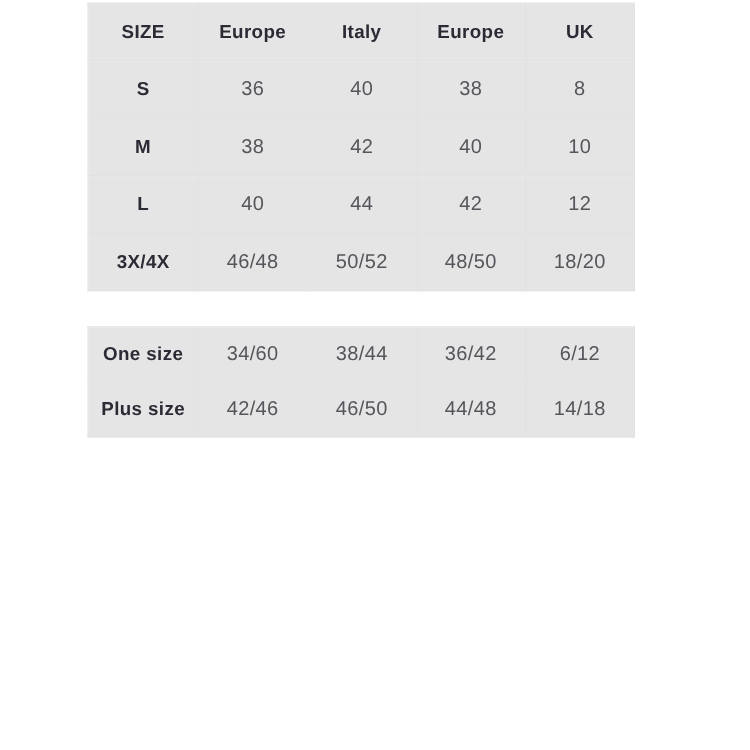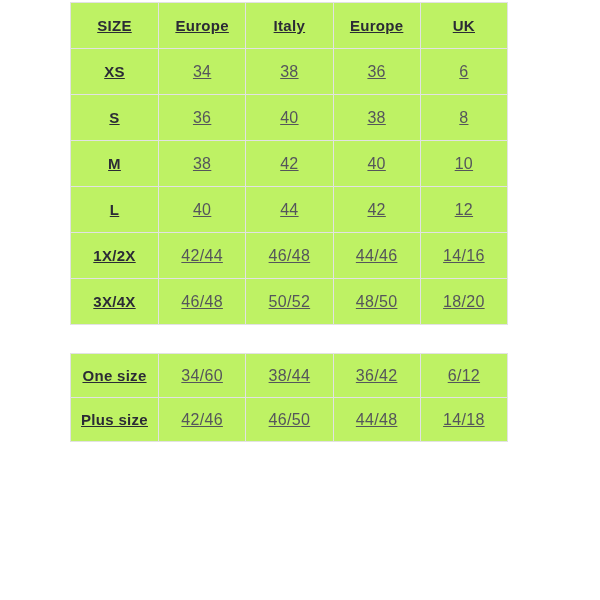--- a/index.html
+++ b/index.html
@@ -20,22 +20,21 @@
     table-layout: fixed;
     width: 438px;
   }
   table.size-table col.c-label { width: 88px; }
   table.size-table th,
   table.size-table td {
     border: 1px solid #e2e2e3;
     text-align: center;
     vertical-align: middle;
     padding: 0;
-    background: #bef264;
-    text-decoration: underline;
+    background: #e5e5e5;
   }
   table.main-table th,
   table.main-table td { height: 45px; }
   table.special-table td { height: 43px; }
   .hdr {
     font-size: 15px;
     font-weight: 700;
     color: #2b2b35;
     letter-spacing: 0.3px;
   }
@@ -70,53 +69,39 @@
       <tr>
         <th class="hdr">SIZE</th>
         <th class="hdr">Europe</th>
         <th class="hdr">Italy</th>
         <th class="hdr">Europe</th>
         <th class="hdr">UK</th>
       </tr>
     </thead>
     <tbody>
       <tr>
-        <td class="lbl">XS</td>
-        <td class="val">34</td>
-        <td class="val">38</td>
-        <td class="val">36</td>
-        <td class="val">6</td>
-      </tr>
-      <tr>
         <td class="lbl">S</td>
         <td class="val">36</td>
         <td class="val">40</td>
         <td class="val">38</td>
         <td class="val">8</td>
       </tr>
       <tr>
         <td class="lbl">M</td>
         <td class="val">38</td>
         <td class="val">42</td>
         <td class="val">40</td>
         <td class="val">10</td>
       </tr>
       <tr>
         <td class="lbl">L</td>
         <td class="val">40</td>
         <td class="val">44</td>
         <td class="val">42</td>
         <td class="val">12</td>
-      </tr>
-      <tr>
-        <td class="lbl">1X/2X</td>
-        <td class="val">42/44</td>
-        <td class="val">46/48</td>
-        <td class="val">44/46</td>
-        <td class="val">14/16</td>
       </tr>
       <tr>
         <td class="lbl">3X/4X</td>
         <td class="val">46/48</td>
         <td class="val">50/52</td>
         <td class="val">48/50</td>
         <td class="val">18/20</td>
       </tr>
     </tbody>
   </table>

